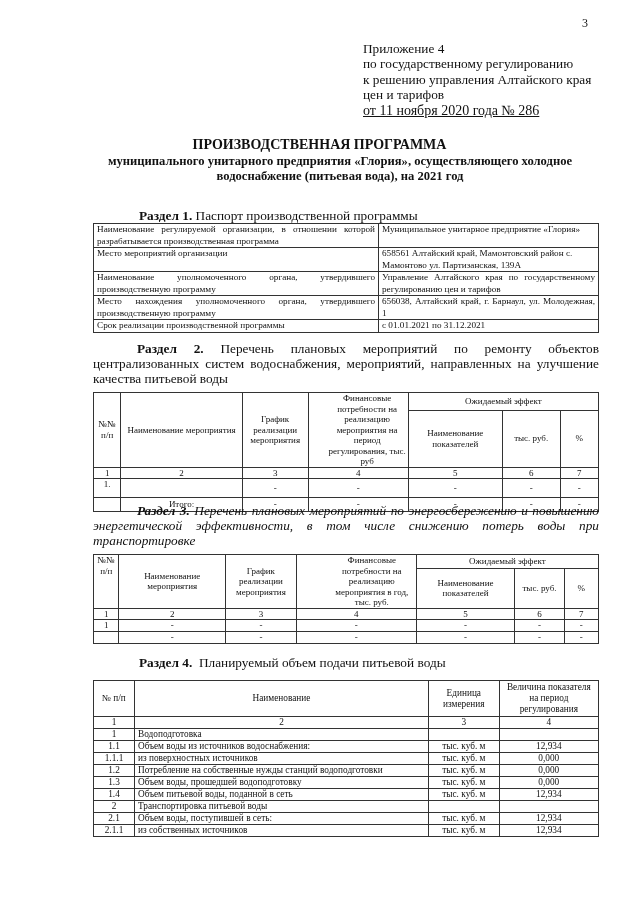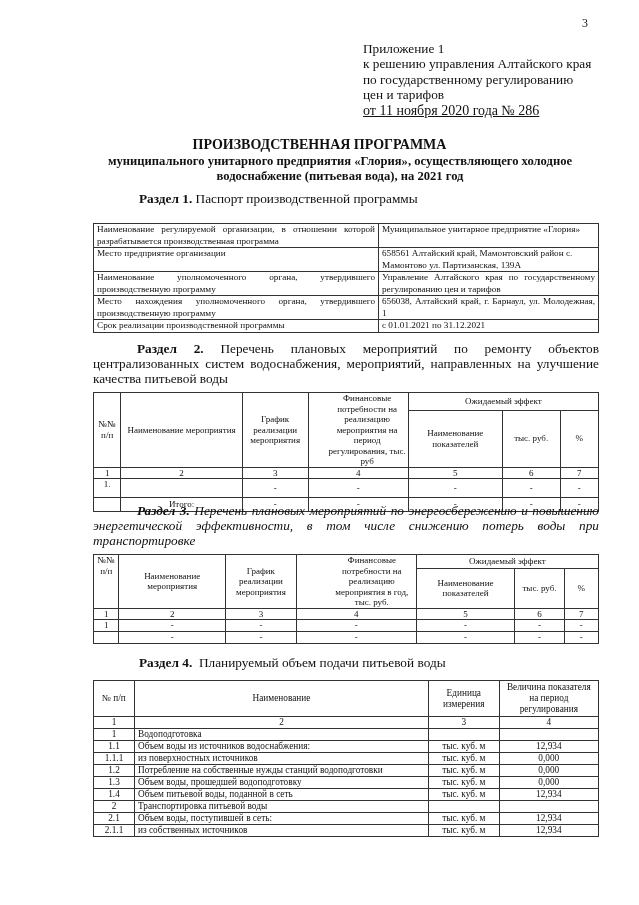--- a/index.html
+++ b/index.html
@@ -26,43 +26,43 @@
   .tbl4 { left:93px; top:680px; width:506px; font-size:9.3px; line-height:11px; }
   .tbl4 td { vertical-align:middle; padding:0 3px; }
   .c { text-align:center; }
 </style>
 </head>
 <body>
 
 <div class="abs pagenum">3</div>
 
 <div class="abs appendix">
-  <div>Приложение 1</div>
+  <div>Приложение 4</div>
+  <div>по государственному регулированию</div>
   <div>к решению управления Алтайского края</div>
-  <div>по государственному регулированию</div>
   <div>цен и тарифов</div>
   <div style="font-size:14px;text-decoration:underline;">от 11 ноября 2020 года № 286</div>
 </div>
 
 <div class="abs title t1">ПРОИЗВОДСТВЕННАЯ ПРОГРАММА</div>
 <div class="abs title t2">
   <div>муниципального унитарного предприятия «Глория», осуществляющего холодное</div>
   <div>водоснабжение (питьевая вода),  на 2021 год</div>
 </div>
 
-<div class="abs sec" style="left:139px; top:191px;"><b>Раздел 1.</b><span> Паспорт производственной программы</span></div>
+<div class="abs sec" style="left:139px; top:208px;"><b>Раздел 1.</b><span> Паспорт производственной программы</span></div>
 
 <table class="tbl1">
   <tbody>
       <tr>
     <td class="l">Наименование регулируемой организации, в отношении которой разрабатывается производственная программа</td>
     <td>Муниципальное унитарное предприятие «Глория»</td>
   </tr>
   <tr style="height:24px;">
-    <td class="l">Место предприятие организации</td>
+    <td class="l">Место мероприятий организации</td>
     <td>658561 Алтайский край, Мамонтовский район с. Мамонтово ул. Партизанская, 139А</td>
   </tr>
   <tr>
     <td class="l">Наименование уполномоченного органа, утвердившего производственную программу</td>
     <td class="j">Управление Алтайского края по государственному регулированию цен и тарифов</td>
   </tr>
   <tr>
     <td class="l">Место нахождения уполномоченного органа, утвердившего производственную программу</td>
     <td class="j">656038, Алтайский край, г. Барнаул, ул. Молодежная, 1</td>
   </tr>

